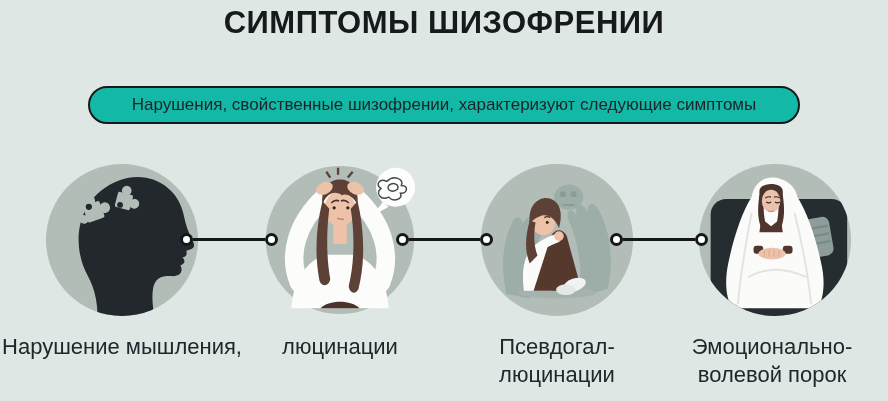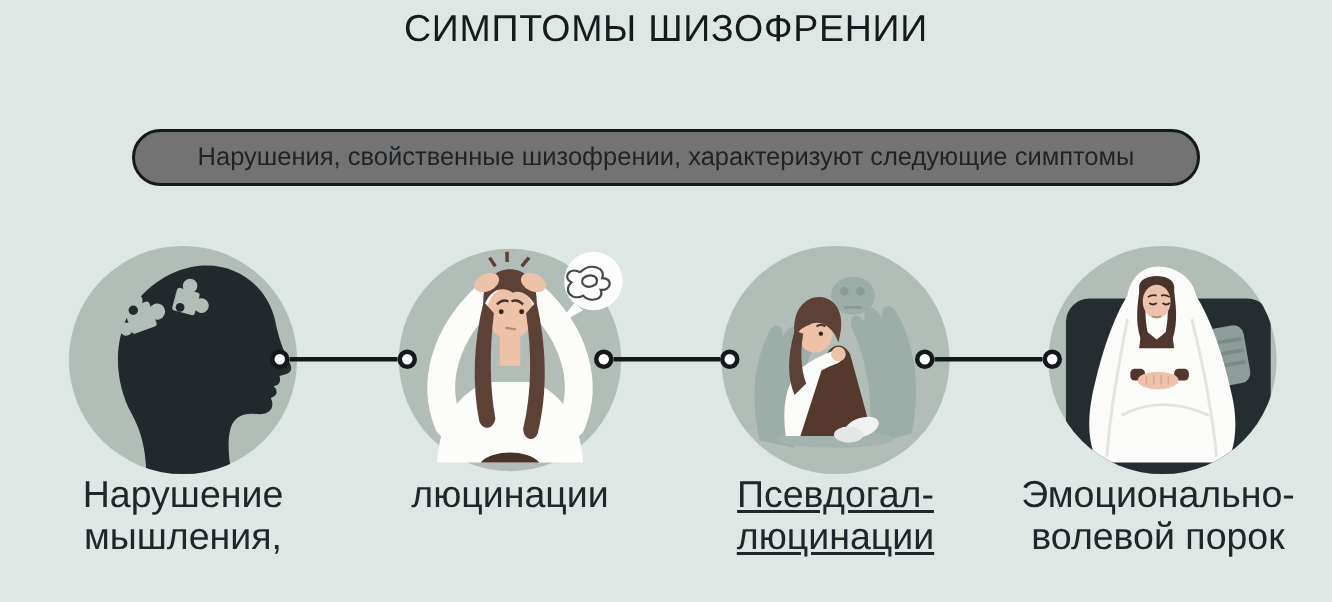--- a/index.html
+++ b/index.html
@@ -5,43 +5,43 @@
   html,body{margin:0;padding:0;}
   body{
     width:888px;height:401px;
     background:#dee7e3;
     font-family:"Liberation Sans", sans-serif;
     position:relative;overflow:hidden;
   }
   .canvas{position:absolute;inset:0;width:888px;height:401px;}
   .title{
     position:absolute;top:5px;left:0;width:888px;
-    text-align:center;font-size:25px;font-weight:400;
+    text-align:center;font-size:31px;font-weight:700;
     letter-spacing:0.5px;color:#17191c;
   }
   .banner{
     position:absolute;left:88px;top:86px;width:712px;height:38px;
     box-sizing:border-box;border:2px solid #16191b;border-radius:20px;
-    background:#737373;
+    background:#14b8a6;
     display:flex;align-items:center;justify-content:center;
     font-size:17px;font-weight:500;color:#1d2327;
   }
   .circle{position:absolute;top:162px;width:156px;height:156px;}
   .circle svg{display:block;width:156px;height:156px;overflow:visible;}
   .c1{left:44px;} .c2{left:262px;} .c3{left:479px;} .c4{left:697px;}
   .connector{position:absolute;top:233px;display:flex;align-items:center;height:13px;}
   .conn1{left:180px;width:98px;} .conn2{left:396px;width:97px;} .conn3{left:610px;width:98px;}
   .ring{width:13px;height:13px;box-sizing:border-box;border:3px solid #14181a;
         background:#ffffff;border-radius:50%;flex:none;}
   .line{height:3px;background:#14181a;flex:1;}
   .label{
-    position:absolute;top:316px;width:240px;text-align:center;
-    font-size:25px;line-height:28px;font-weight:500;color:#20262b;
-  }
-  .l1{left:2px;} .l2{left:220px;} .l3{left:437px;text-decoration:underline;} .l4{left:652px;}
+    position:absolute;top:333px;width:240px;text-align:center;
+    font-size:22px;line-height:28px;font-weight:500;color:#20262b;
+  }
+  .l1{left:2px;} .l2{left:220px;} .l3{left:437px;} .l4{left:652px;}
 </style>
 </head>
 <body>
 
 <div class="canvas">
 
   <div class="title">СИМПТОМЫ ШИЗОФРЕНИИ</div>
 
   <div class="banner">
     <span>Нарушения, свойственные шизофрении, характеризуют следующие симптомы</span>

